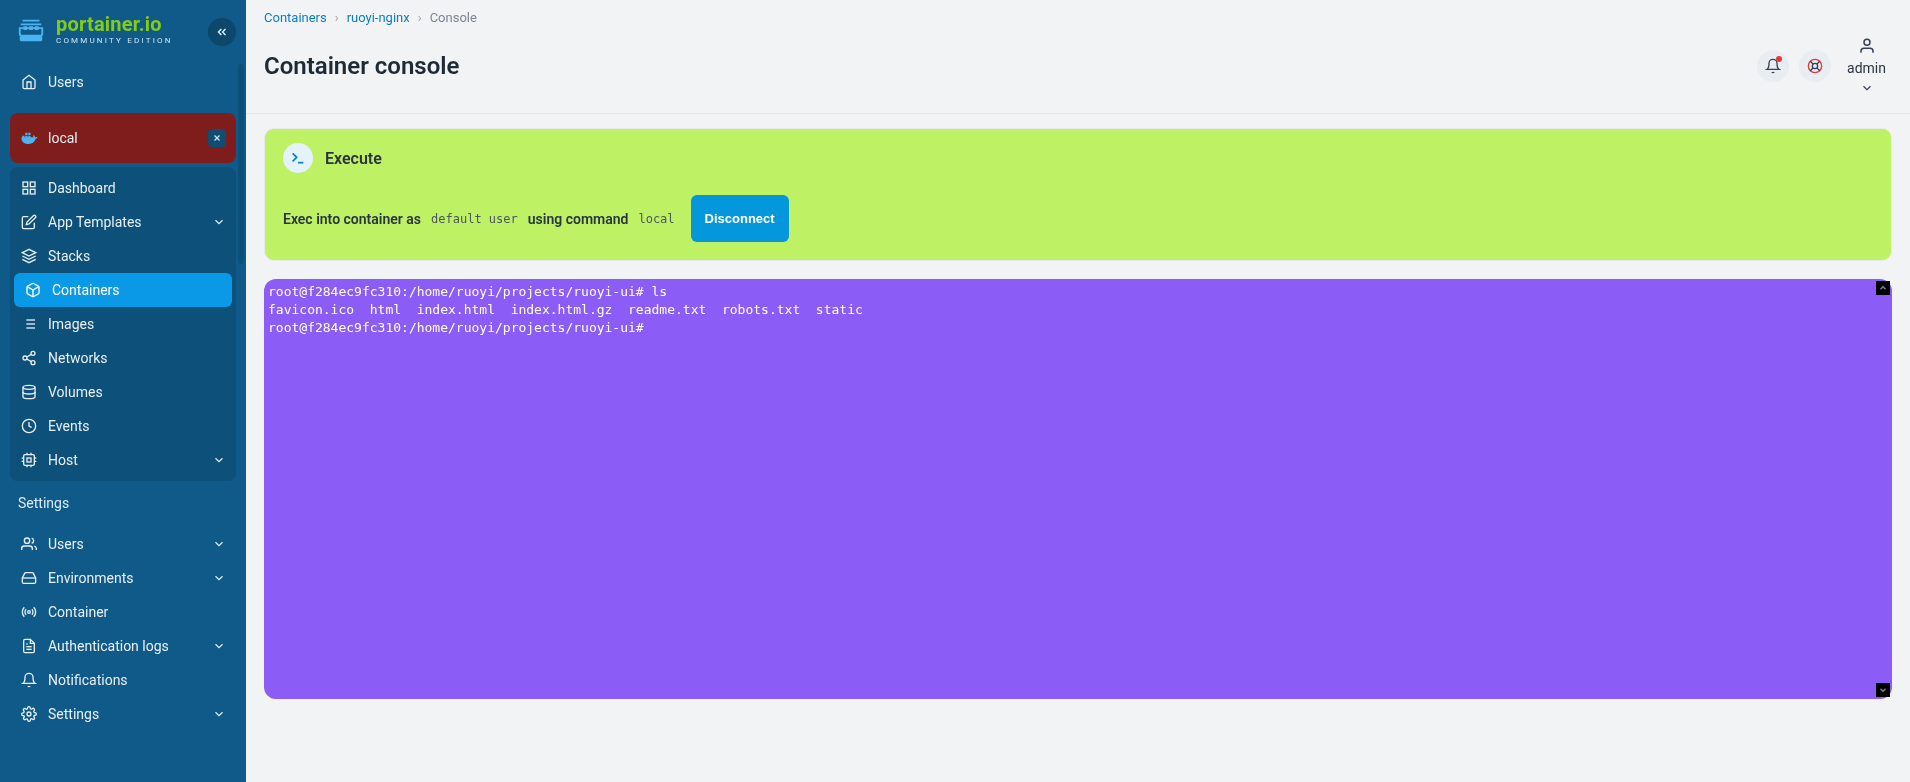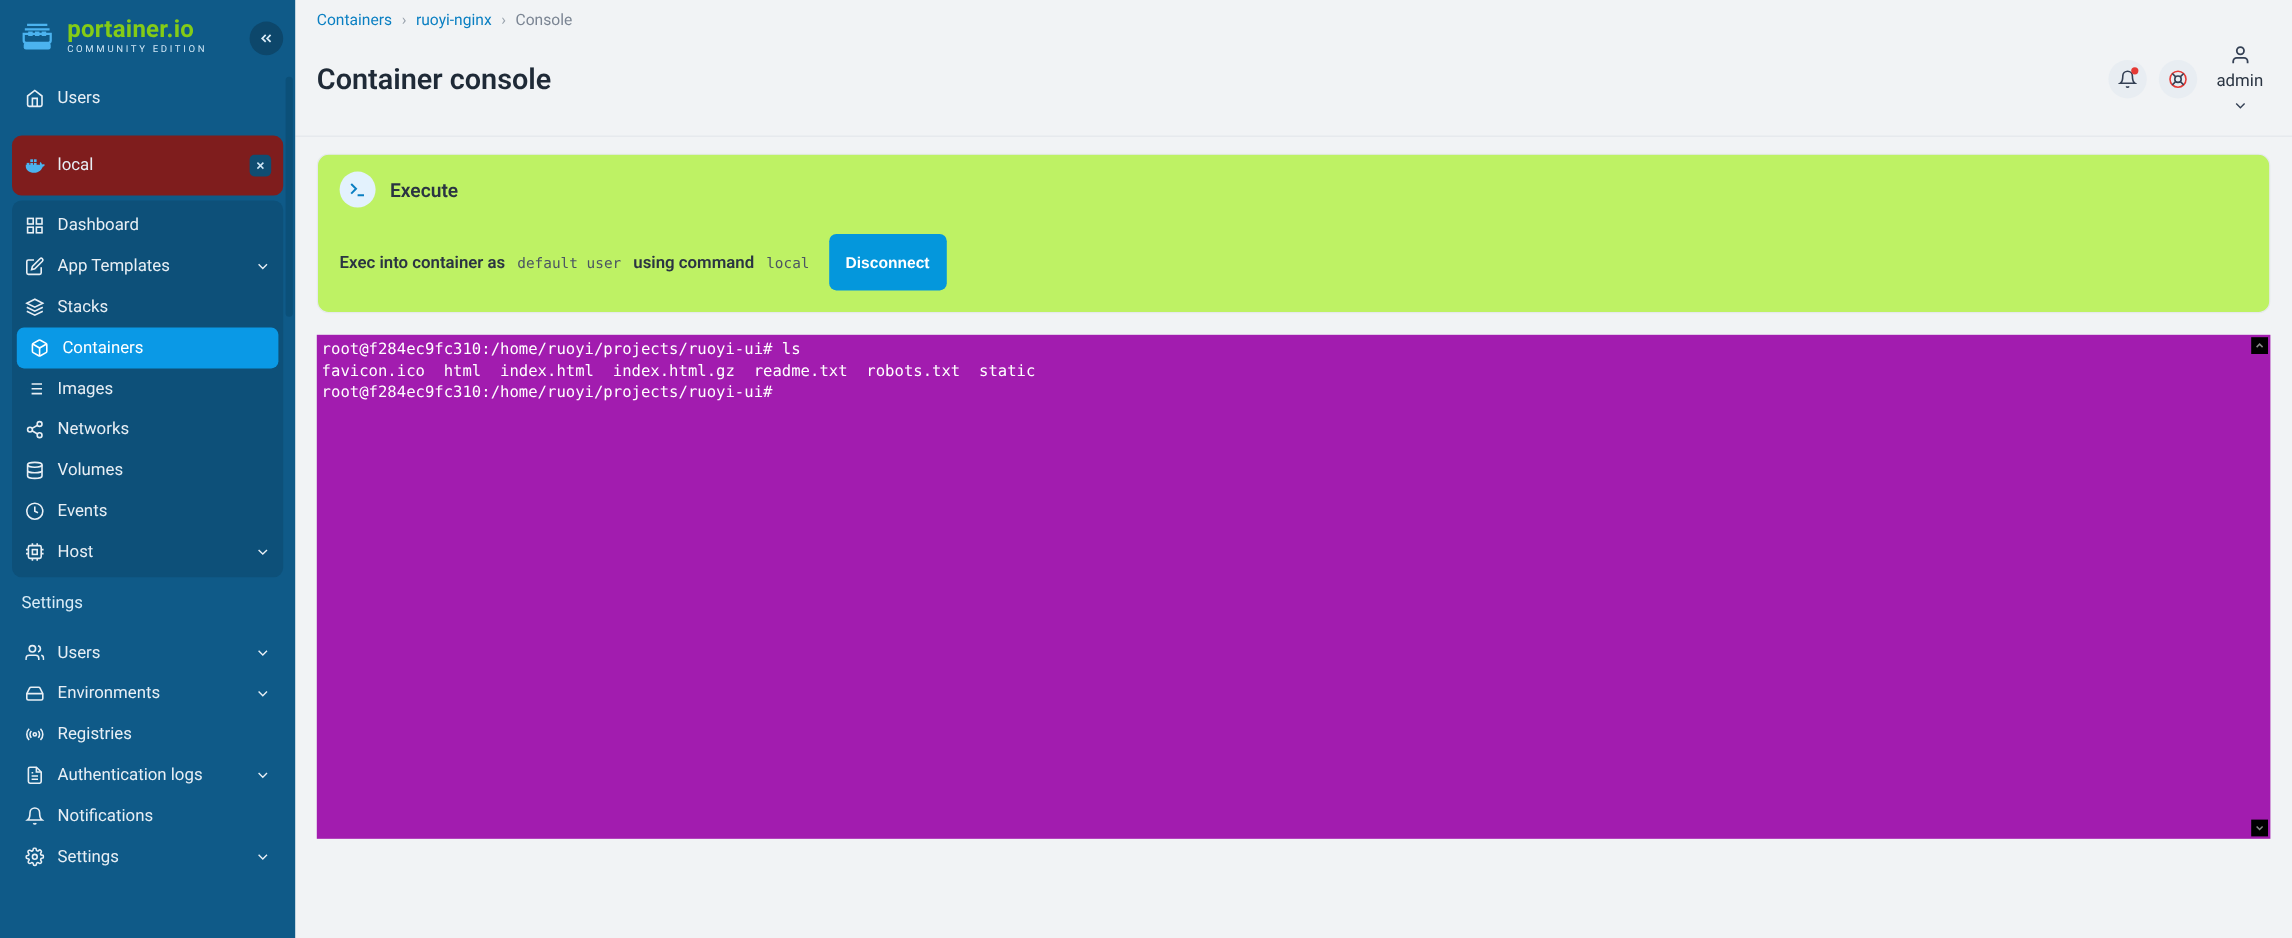--- a/index.html
+++ b/index.html
@@ -48,21 +48,21 @@
   .content { padding: 0 18px 18px 18px; display: flex; flex-direction: column; gap: 18px; overflow: auto; }
 
   .card { background: #bef264; border-radius: 10px; border: 1px solid #e6e9ee; padding: 14px 18px 18px 18px; }
   .card-head { display: flex; align-items: center; gap: 12px; font-size: 16px; font-weight: 600; color: #2a3442; }
   .round-icon { width: 30px; height: 30px; border-radius: 15px; background: #e3f2fd; color: #0a7fc2; display: inline-flex; align-items: center; justify-content: center; }
   .card-body { margin-top: 22px; display: flex; align-items: center; gap: 10px; flex-wrap: wrap; }
   .exec-text { font-size: 14px; font-weight: 600; color: #2a3442; }
   .mono-inline { font-family: ui-monospace, SFMono-Regular, Menlo, Monaco, Consolas, monospace; font-size: 12px; font-weight: 500; color: #4b5563; }
   .btn-primary { background: #0497dc; color: #fff; border: none; border-radius: 6px; padding: 16px 14px; font-size: 13px; font-weight: 600; cursor: pointer; margin-left: 6px; }
 
-  .terminal-wrap { background: #a21caf; border-radius: 0px; position: relative; min-height: 420px; height: 420px; }
+  .terminal-wrap { background: #8b5cf6; border-radius: 12px; position: relative; min-height: 420px; height: 420px; }
   .terminal { color: #fff; font-family: ui-monospace, SFMono-Regular, Menlo, Monaco, Consolas, monospace; font-size: 13px; line-height: 18px; white-space: pre; padding: 4px 8px 8px 4px; height: 100%; overflow: auto; }
   .term-scroll-up { position: absolute; top: 2px; right: 2px; width: 14px; height: 14px; display: inline-flex; align-items: center; justify-content: center; color: #888; background: #000; }
   .term-scroll-dn { position: absolute; bottom: 2px; right: 2px; width: 14px; height: 14px; display: inline-flex; align-items: center; justify-content: center; color: #888; background: #000; }
 
   svg { display: block; }
 </style>
 </head>
 <body>
 
 <div class="app">
@@ -279,21 +279,21 @@
               </svg>
             </span>
         </div>
         <div class="nav-item">
           <span class="nav-icon">
               <svg width="16" height="16" viewBox="0 0 24 24" fill="none" stroke="currentColor" stroke-width="2">
                 <circle cx="12" cy="12" r="2"></circle>
                 <path d="M16.24 7.76a6 6 0 0 1 0 8.49m-8.48-.01a6 6 0 0 1 0-8.49m11.31-2.82a10 10 0 0 1 0 14.14m-14.14 0a10 10 0 0 1 0-14.14"></path>
               </svg>
             </span>
-          <span>Registries</span>
+          <span>Container</span>
         </div>
         <div class="nav-item">
           <span class="nav-icon">
               <svg width="16" height="16" viewBox="0 0 24 24" fill="none" stroke="currentColor" stroke-width="2">
                 <path d="M14 2H6a2 2 0 0 0-2 2v16a2 2 0 0 0 2 2h12a2 2 0 0 0 2-2V8z"></path>
                 <polyline points="14 2 14 8 20 8"></polyline>
                 <line x1="16" y1="13" x2="8" y2="13"></line>
                 <line x1="16" y1="17" x2="8" y2="17"></line>
                 <polyline points="10 9 9 9 8 9"></polyline>
               </svg>

